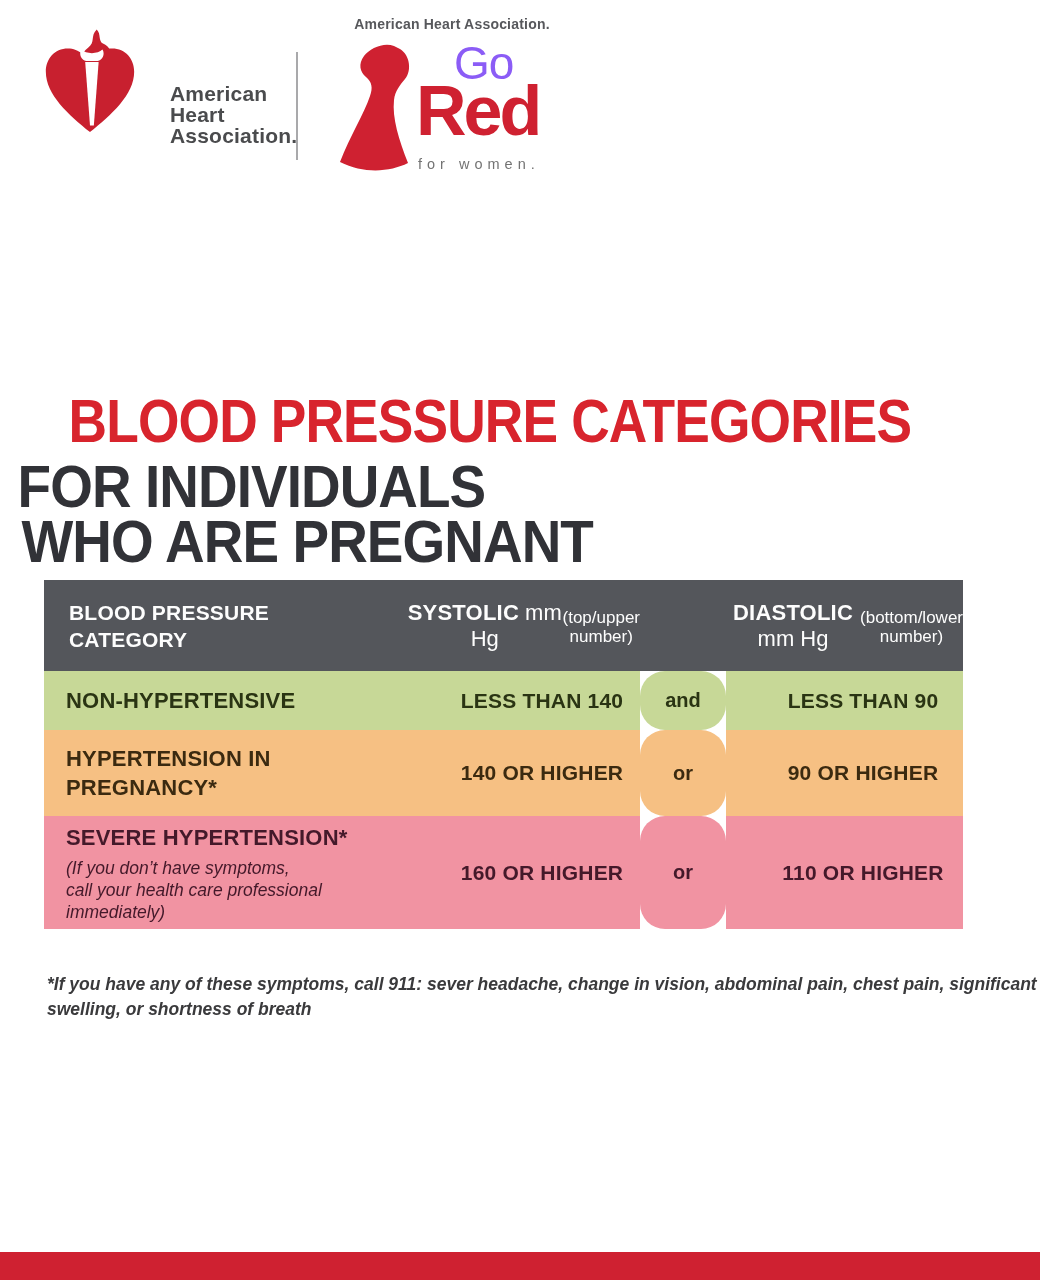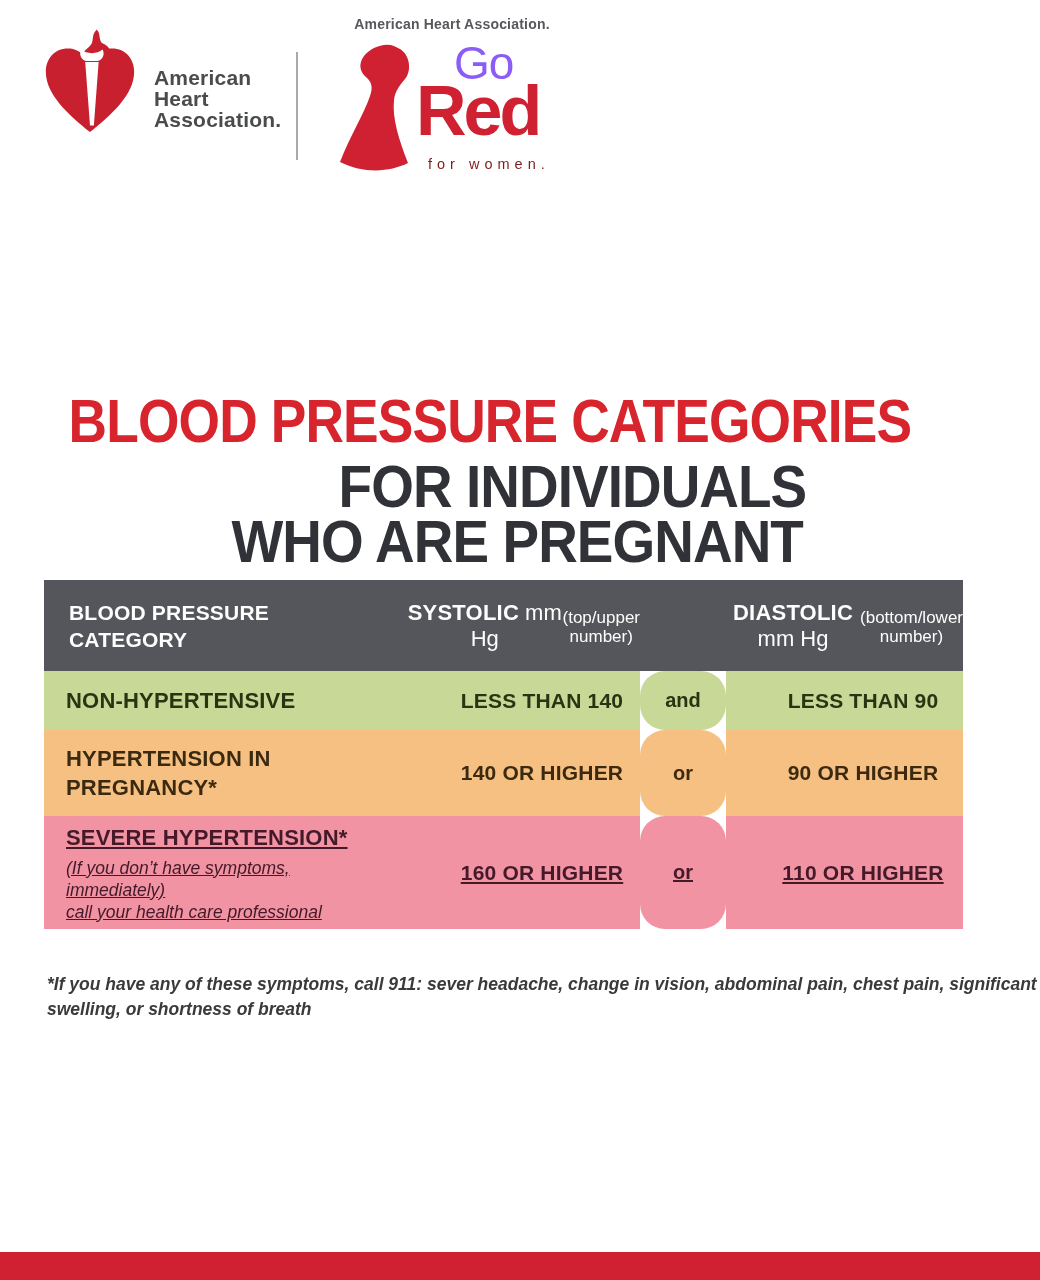--- a/index.html
+++ b/index.html
@@ -4,55 +4,55 @@
 <style>
   * { margin:0; padding:0; box-sizing:border-box; }
   html,body { background:#e9e9e9; }
   body { font-family:"Liberation Sans", sans-serif; }
   .page {
     position:relative; width:1040px; height:1280px;
     background:#ffffff; overflow:hidden; margin:0 auto;
   }
 
   
-  .aha-logo { position:absolute; left:42px; top:28px; display:flex; align-items:center; gap:16px; }
+  .aha-logo { position:absolute; left:42px; top:28px; display:flex; align-items:flex-end; gap:32px; }
   .aha-heart { width:96px; height:118px; }
   .aha-text { font-size:21px; font-weight:700; color:#4a4b4d; line-height:21px; letter-spacing:.2px; padding-top:22px; }
   .logo-divider { position:absolute; left:296px; top:52px; width:2px; height:108px; background:#a9a9ab; }
 
   .gored { position:absolute; left:326px; top:16px; width:244px; height:172px; }
   .gored-top { position:absolute; top:0; left:8px; right:0; text-align:center; font-size:14px; font-weight:600; color:#57585c; letter-spacing:.2px; }
   .dress { position:absolute; left:6px; top:26px; width:100px; height:136px; }
   .go-word  { position:absolute; left:128px; top:24px; font-size:46px; font-weight:400; color:#8b5cf6; letter-spacing:-1px; line-height:1; }
   .red-word { position:absolute; left:90px;  top:60px; font-size:70px; font-weight:800; color:#cf2131; letter-spacing:-3px; line-height:1; }
-  .for-women { position:absolute; left:92px; top:140px; font-size:14.5px; font-weight:500; color:#7f1d1d; letter-spacing:5px; white-space:nowrap;margin-left:10px; }
+  .for-women { position:absolute; left:92px; top:140px; font-size:14.5px; font-weight:500; color:#737373; letter-spacing:5px; white-space:nowrap; }
 
   
-  .title { position:absolute; top:390px; left:0; width:824px; text-align:right; }
+  .title { position:absolute; top:390px; left:0; width:824px; text-align:left; }
   .title-line1 { display:inline-block; font-size:62px; font-weight:800; color:#d8242d; letter-spacing:-1px; line-height:1; transform:scaleX(.86); white-space:nowrap; }
   .title-line2, .title-line3 { display:inline-block; font-size:59px; font-weight:800; color:#313237; letter-spacing:-1px; line-height:55px; transform:scaleX(.93); white-space:nowrap; }
   .title-row2 { margin-top:8px; }
 
   
   .bp-table {
     position:absolute; left:44px; top:580px;
     display:grid; grid-template-columns:363px 233px 86px 237px;
     grid-template-rows:91px 59px 86px 113px; 
   }
   .cell { display:flex; }
   .head { background:#54565b; color:#fdfdfd; }
   .head-cat { align-items:center; padding-left:25px; font-size:21px; font-weight:700; line-height:27px; letter-spacing:.2px; }
   .head-col { flex-direction:row; align-items:center; justify-content:center; text-align:center; }
   .head-main { font-size:22px; font-weight:400; }
   .head-main b { font-weight:700; letter-spacing:.2px; }
   .head-sub { font-size:17px; line-height:19px; font-weight:400; margin-top:2px; white-space:pre-line; }
 
   .row-green  { background:#c7d897; color:#2a3413; }
   .row-orange { background:#f6c083; color:#3b2a10; }
-  .row-pink   { background:#f193a2; color:#44192a;text-decoration:underline; }
+  .row-pink   { background:#f193a2; color:#44192a; }
 
   .cat { align-items:center; padding-left:22px; padding-right:18px; font-size:22px; font-weight:700; line-height:29px; letter-spacing:.2px; }
   .cat-stacked { flex-direction:column; justify-content:center; align-items:flex-start; }
   .cat-note { font-style:italic; font-size:17.5px; font-weight:500; line-height:22px; margin-top:5px; letter-spacing:0; }
   .val  { align-items:center; justify-content:center; text-align:center; font-size:21px; font-weight:700; letter-spacing:.2px;padding-left:37px; }
   .conj { align-items:center; justify-content:center; text-align:center; font-size:20px; font-weight:700;border-radius:25px; }
 
   
   .footnote { position:absolute; left:47px; top:972px; font-size:17.5px; font-style:italic; font-weight:700; color:#3a3a3c; line-height:25px; }
 
@@ -127,22 +127,22 @@
 
     <div class="cell row-orange cat">HYPERTENSION IN PREGNANCY*</div>
     <div class="cell row-orange val">140 OR HIGHER</div>
     <div class="cell row-orange conj">or</div>
     <div class="cell row-orange val">90 OR HIGHER</div>
 
     <div class="cell row-pink cat cat-stacked">
       <div>SEVERE HYPERTENSION*</div>
       <div class="cat-note">
         <div>(If you don’t have symptoms,</div>
+        <div>call your health care professional</div>
         <div>immediately)</div>
-        <div>call your health care professional</div>
       </div>
     </div>
     <div class="cell row-pink val">160 OR HIGHER</div>
     <div class="cell row-pink conj">or</div>
     <div class="cell row-pink val">110 OR HIGHER</div>
   </div>
 
   <div class="footnote">
     <div>*If you have any of these symptoms, call 911: sever headache, change in vision, abdominal pain, chest pain, significant</div>
     <div>swelling, or shortness of breath</div>

